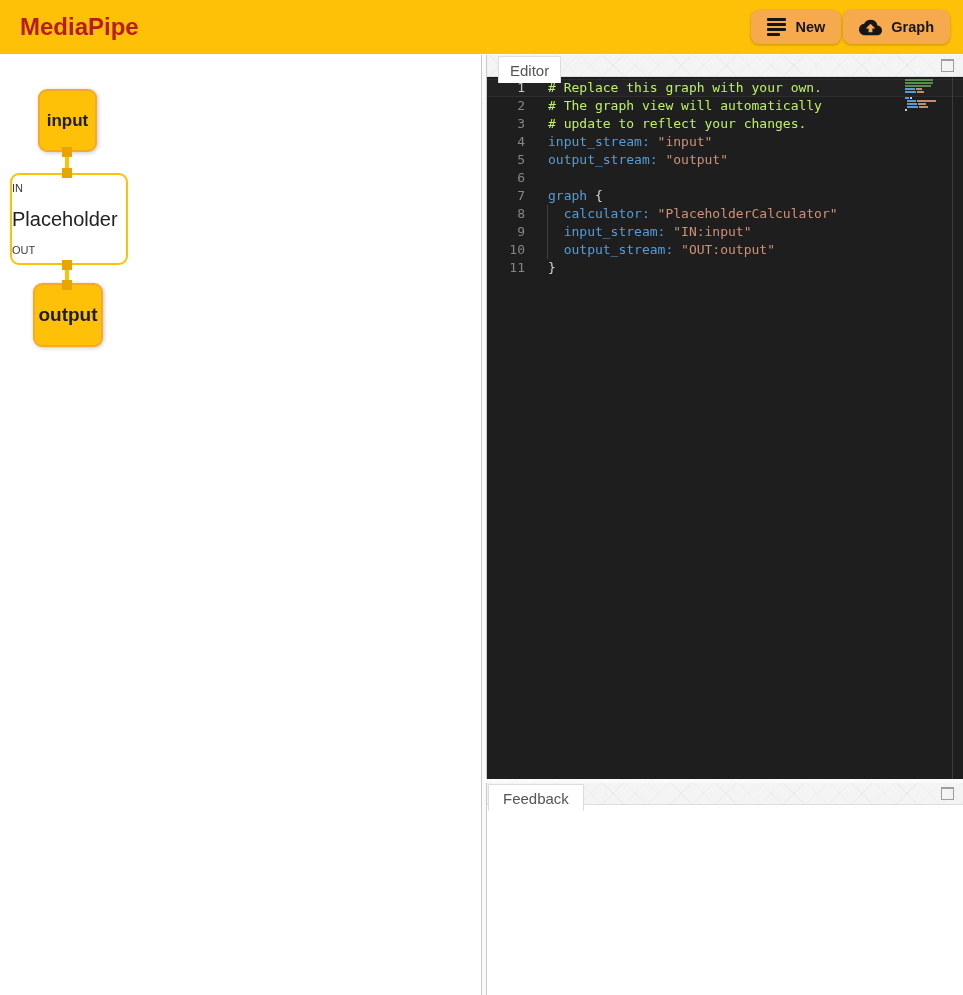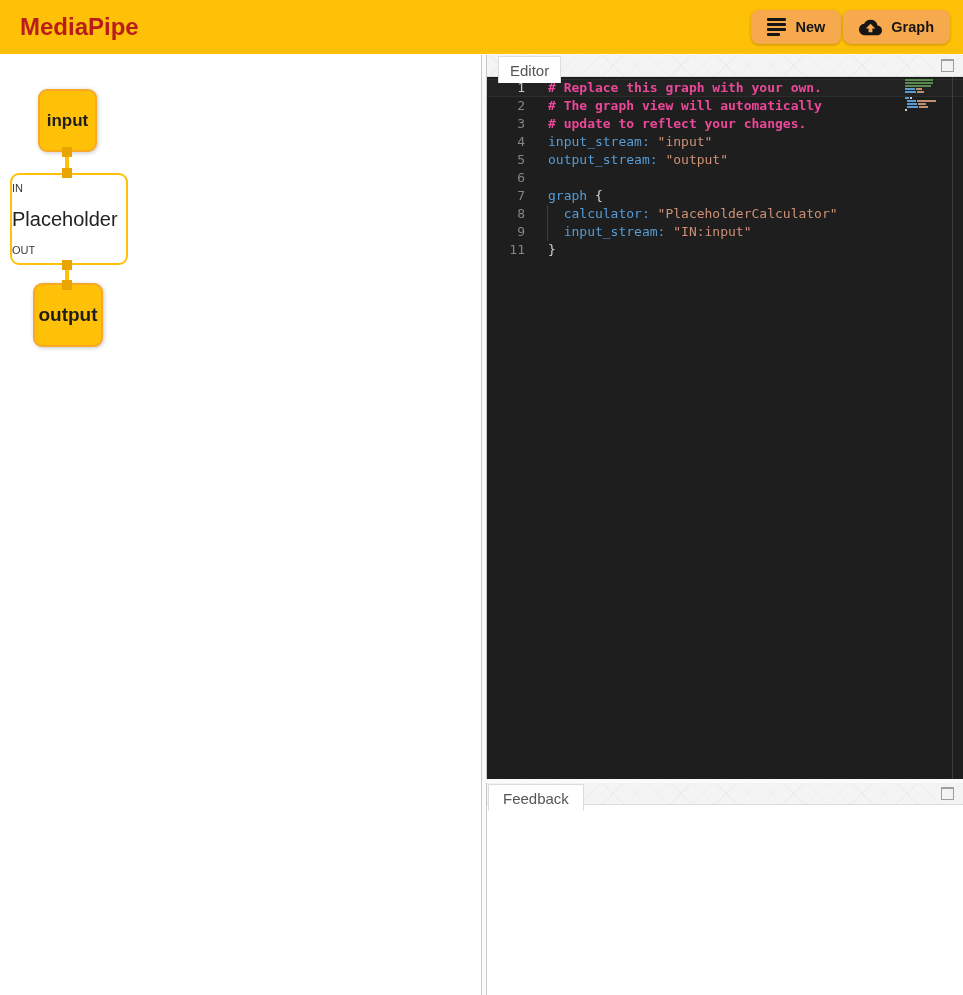--- a/index.html
+++ b/index.html
@@ -73,21 +73,21 @@
   }
   .code-lines{position:absolute;left:0;top:2px;right:0;}
   .code-line{position:relative;height:18px;line-height:18px;display:flex;white-space:pre;}
   .code-line .ln{
     width:38px;flex:0 0 38px;text-align:right;color:#858585;user-select:none;
   }
   .code-line .code{margin-left:23px;position:relative;}
   .code-line.active{background:#222222;box-shadow:inset 0 1px 0 #2d2d2d, inset 0 -1px 0 #2d2d2d;}
   .code-line.active .ln{color:#c6c6c6;}
   .code.guided::before{content:"";position:absolute;left:-1px;top:0;bottom:0;width:1px;background:#404040;}
-  .tok-comment{color:#ec4899;font-weight:bold;}
+  .tok-comment{color:#bef264;}
   .tok-key{color:#569CD6;}
   .tok-str{color:#CE9178;}
   .tok-plain{color:#D4D4D4;}
 
   .minimap{position:absolute;left:418px;top:2px;width:40px;}
   .mm-row{display:flex;height:2px;margin-bottom:1px;}
   .mm-row span{display:block;height:2px;}
   .mg{background:#5b8a50;}
   .mb{background:#5b9bd0;}
   .mo{background:#c08f72;}
@@ -164,20 +164,21 @@
     <div class="code-lines">
         <div class="code-line active"><span class="ln">1</span><span class="code"><span class="tok-comment"># Replace this graph with your own.</span></span></div>
         <div class="code-line"><span class="ln">2</span><span class="code"><span class="tok-comment"># The graph view will automatically</span></span></div>
         <div class="code-line"><span class="ln">3</span><span class="code"><span class="tok-comment"># update to reflect your changes.</span></span></div>
         <div class="code-line"><span class="ln">4</span><span class="code"><span class="tok-key">input_stream:</span><span class="tok-plain"> </span><span class="tok-str">"input"</span></span></div>
         <div class="code-line"><span class="ln">5</span><span class="code"><span class="tok-key">output_stream:</span><span class="tok-plain"> </span><span class="tok-str">"output"</span></span></div>
         <div class="code-line"><span class="ln">6</span><span class="code"></span></div>
         <div class="code-line"><span class="ln">7</span><span class="code"><span class="tok-key">graph</span><span class="tok-plain"> {</span></span></div>
         <div class="code-line"><span class="ln">8</span><span class="code guided"><span class="tok-plain">  </span><span class="tok-key">calculator:</span><span class="tok-plain"> </span><span class="tok-str">"PlaceholderCalculator"</span></span></div>
         <div class="code-line"><span class="ln">9</span><span class="code guided"><span class="tok-plain">  </span><span class="tok-key">input_stream:</span><span class="tok-plain"> </span><span class="tok-str">"IN:input"</span></span></div>
+        <div class="code-line"><span class="ln">10</span><span class="code guided"><span class="tok-plain">  </span><span class="tok-key">output_stream:</span><span class="tok-plain"> </span><span class="tok-str">"OUT:output"</span></span></div>
         <div class="code-line"><span class="ln">11</span><span class="code"><span class="tok-plain">}</span></span></div>
       </div>
     <div class="minimap">
         <div class="mm-row">
           <span class="mg" style="width: 28px;"></span>
         </div>
         <div class="mm-row">
           <span class="mg" style="width: 28px;"></span>
         </div>
         <div class="mm-row">

